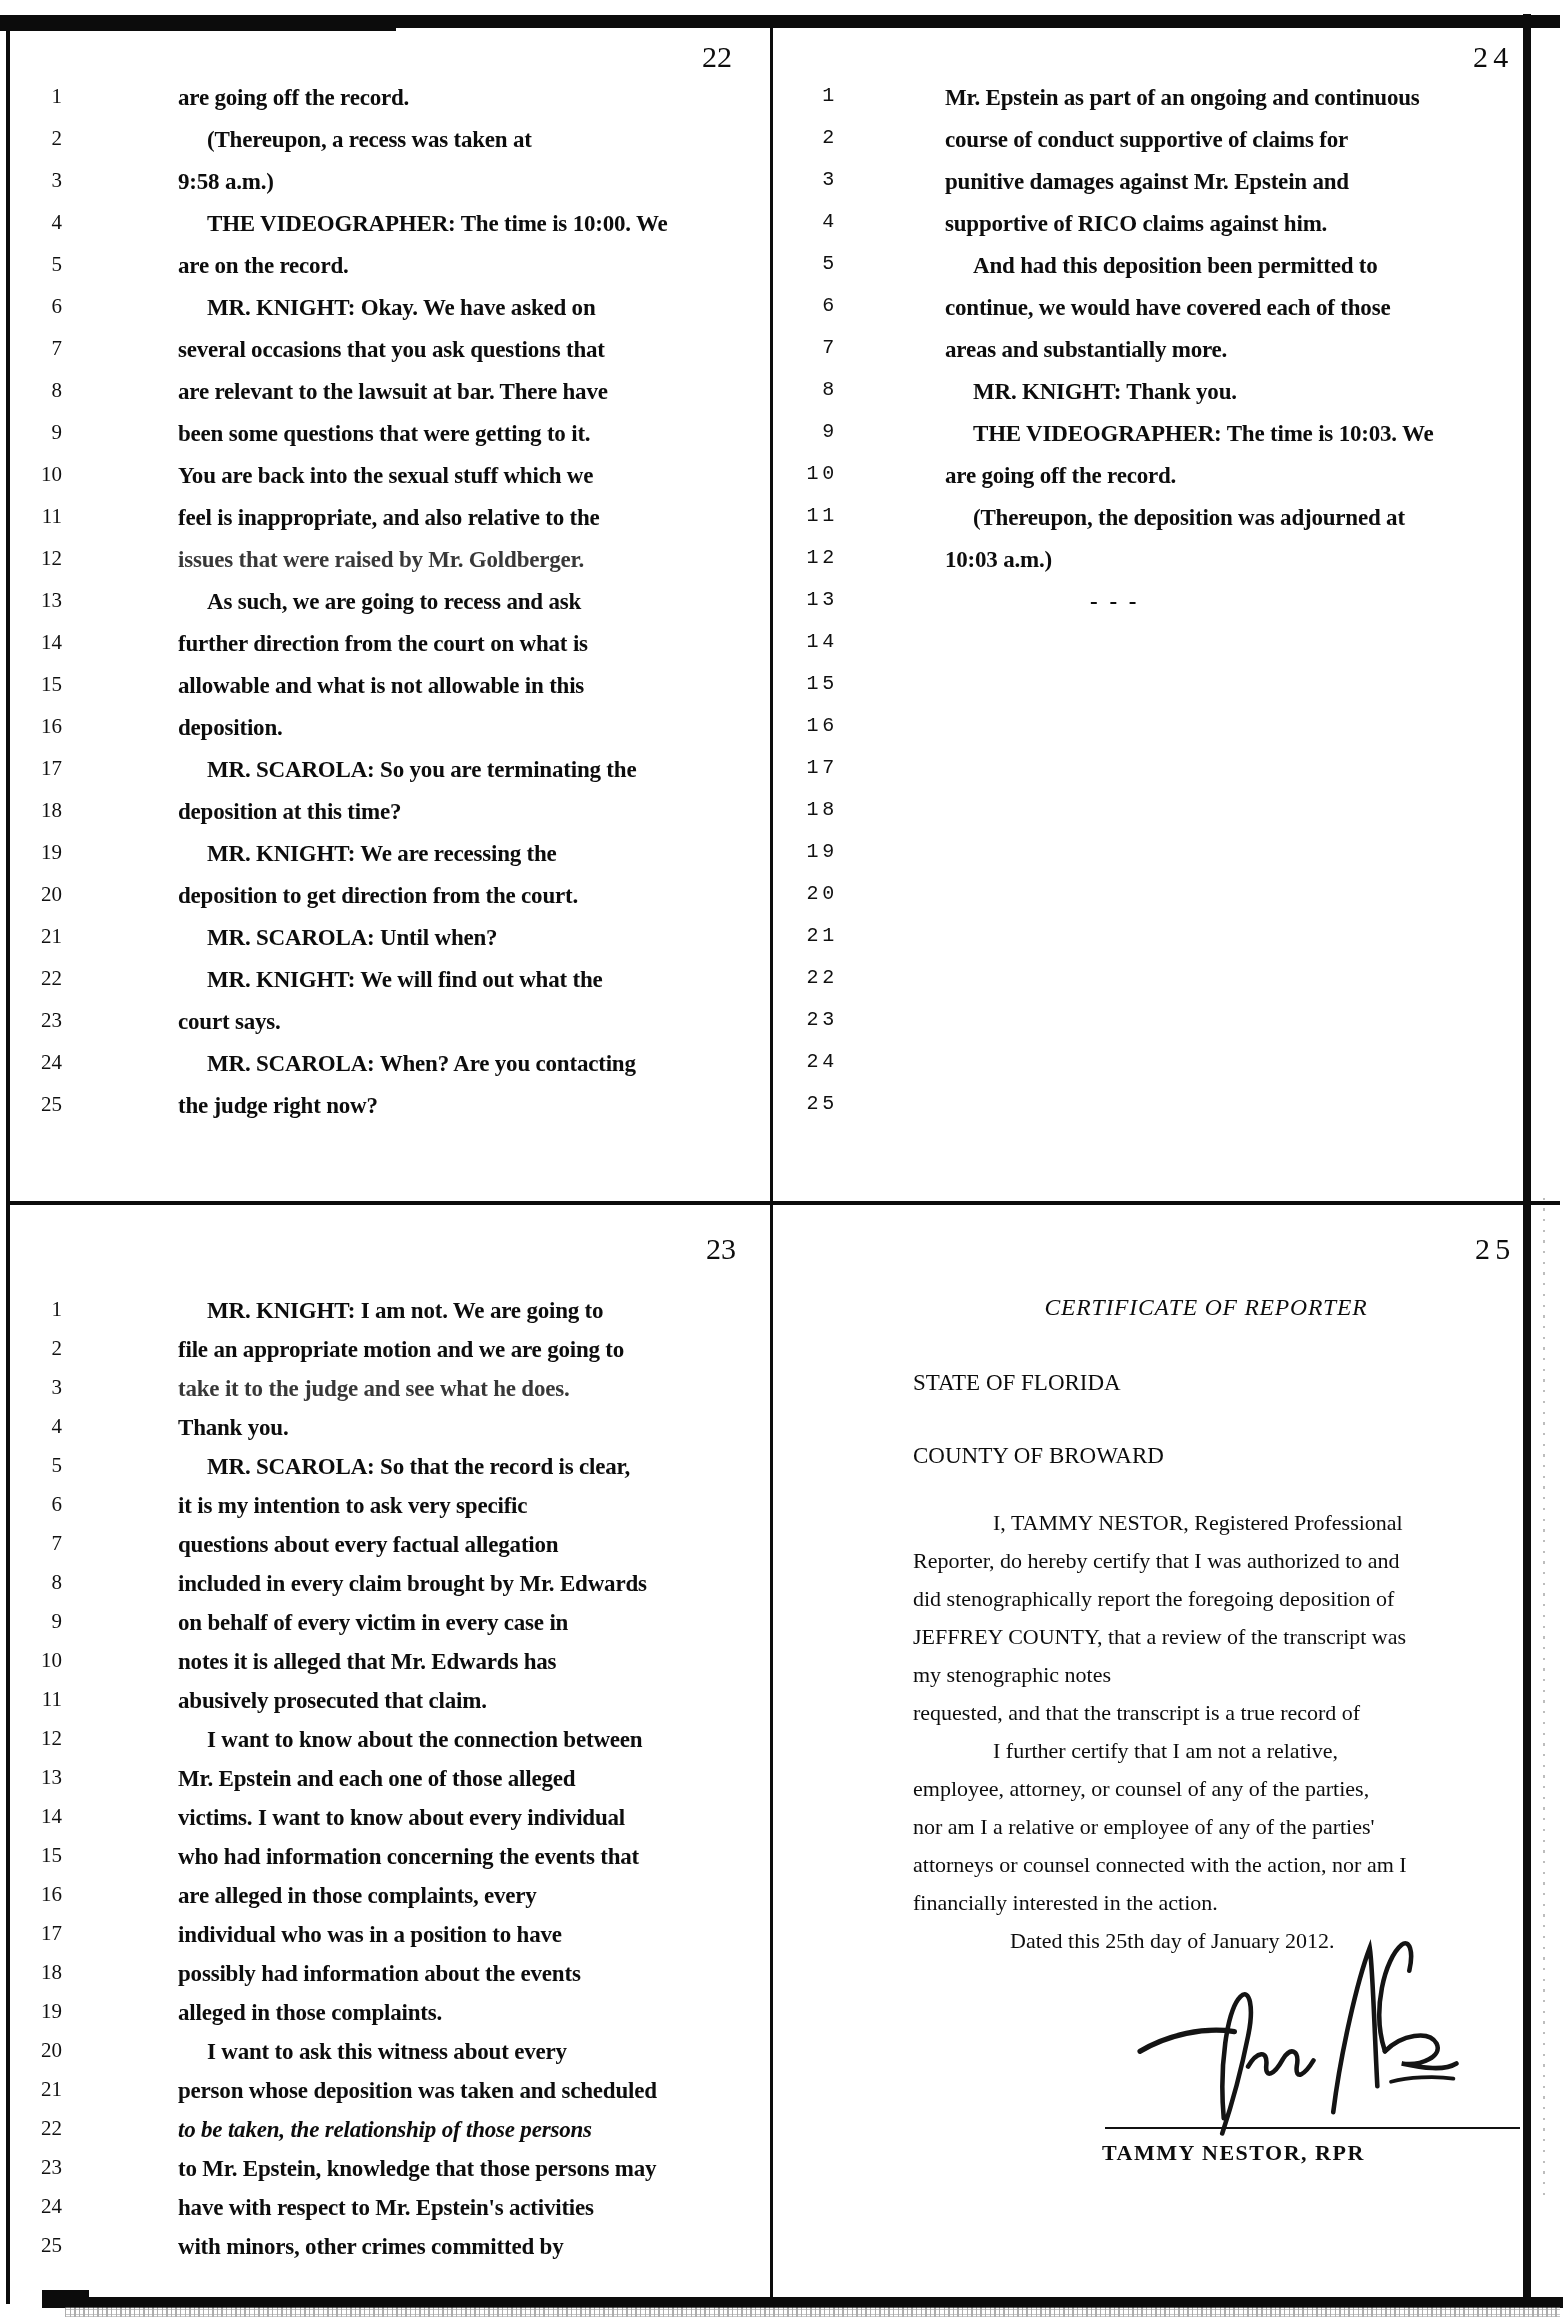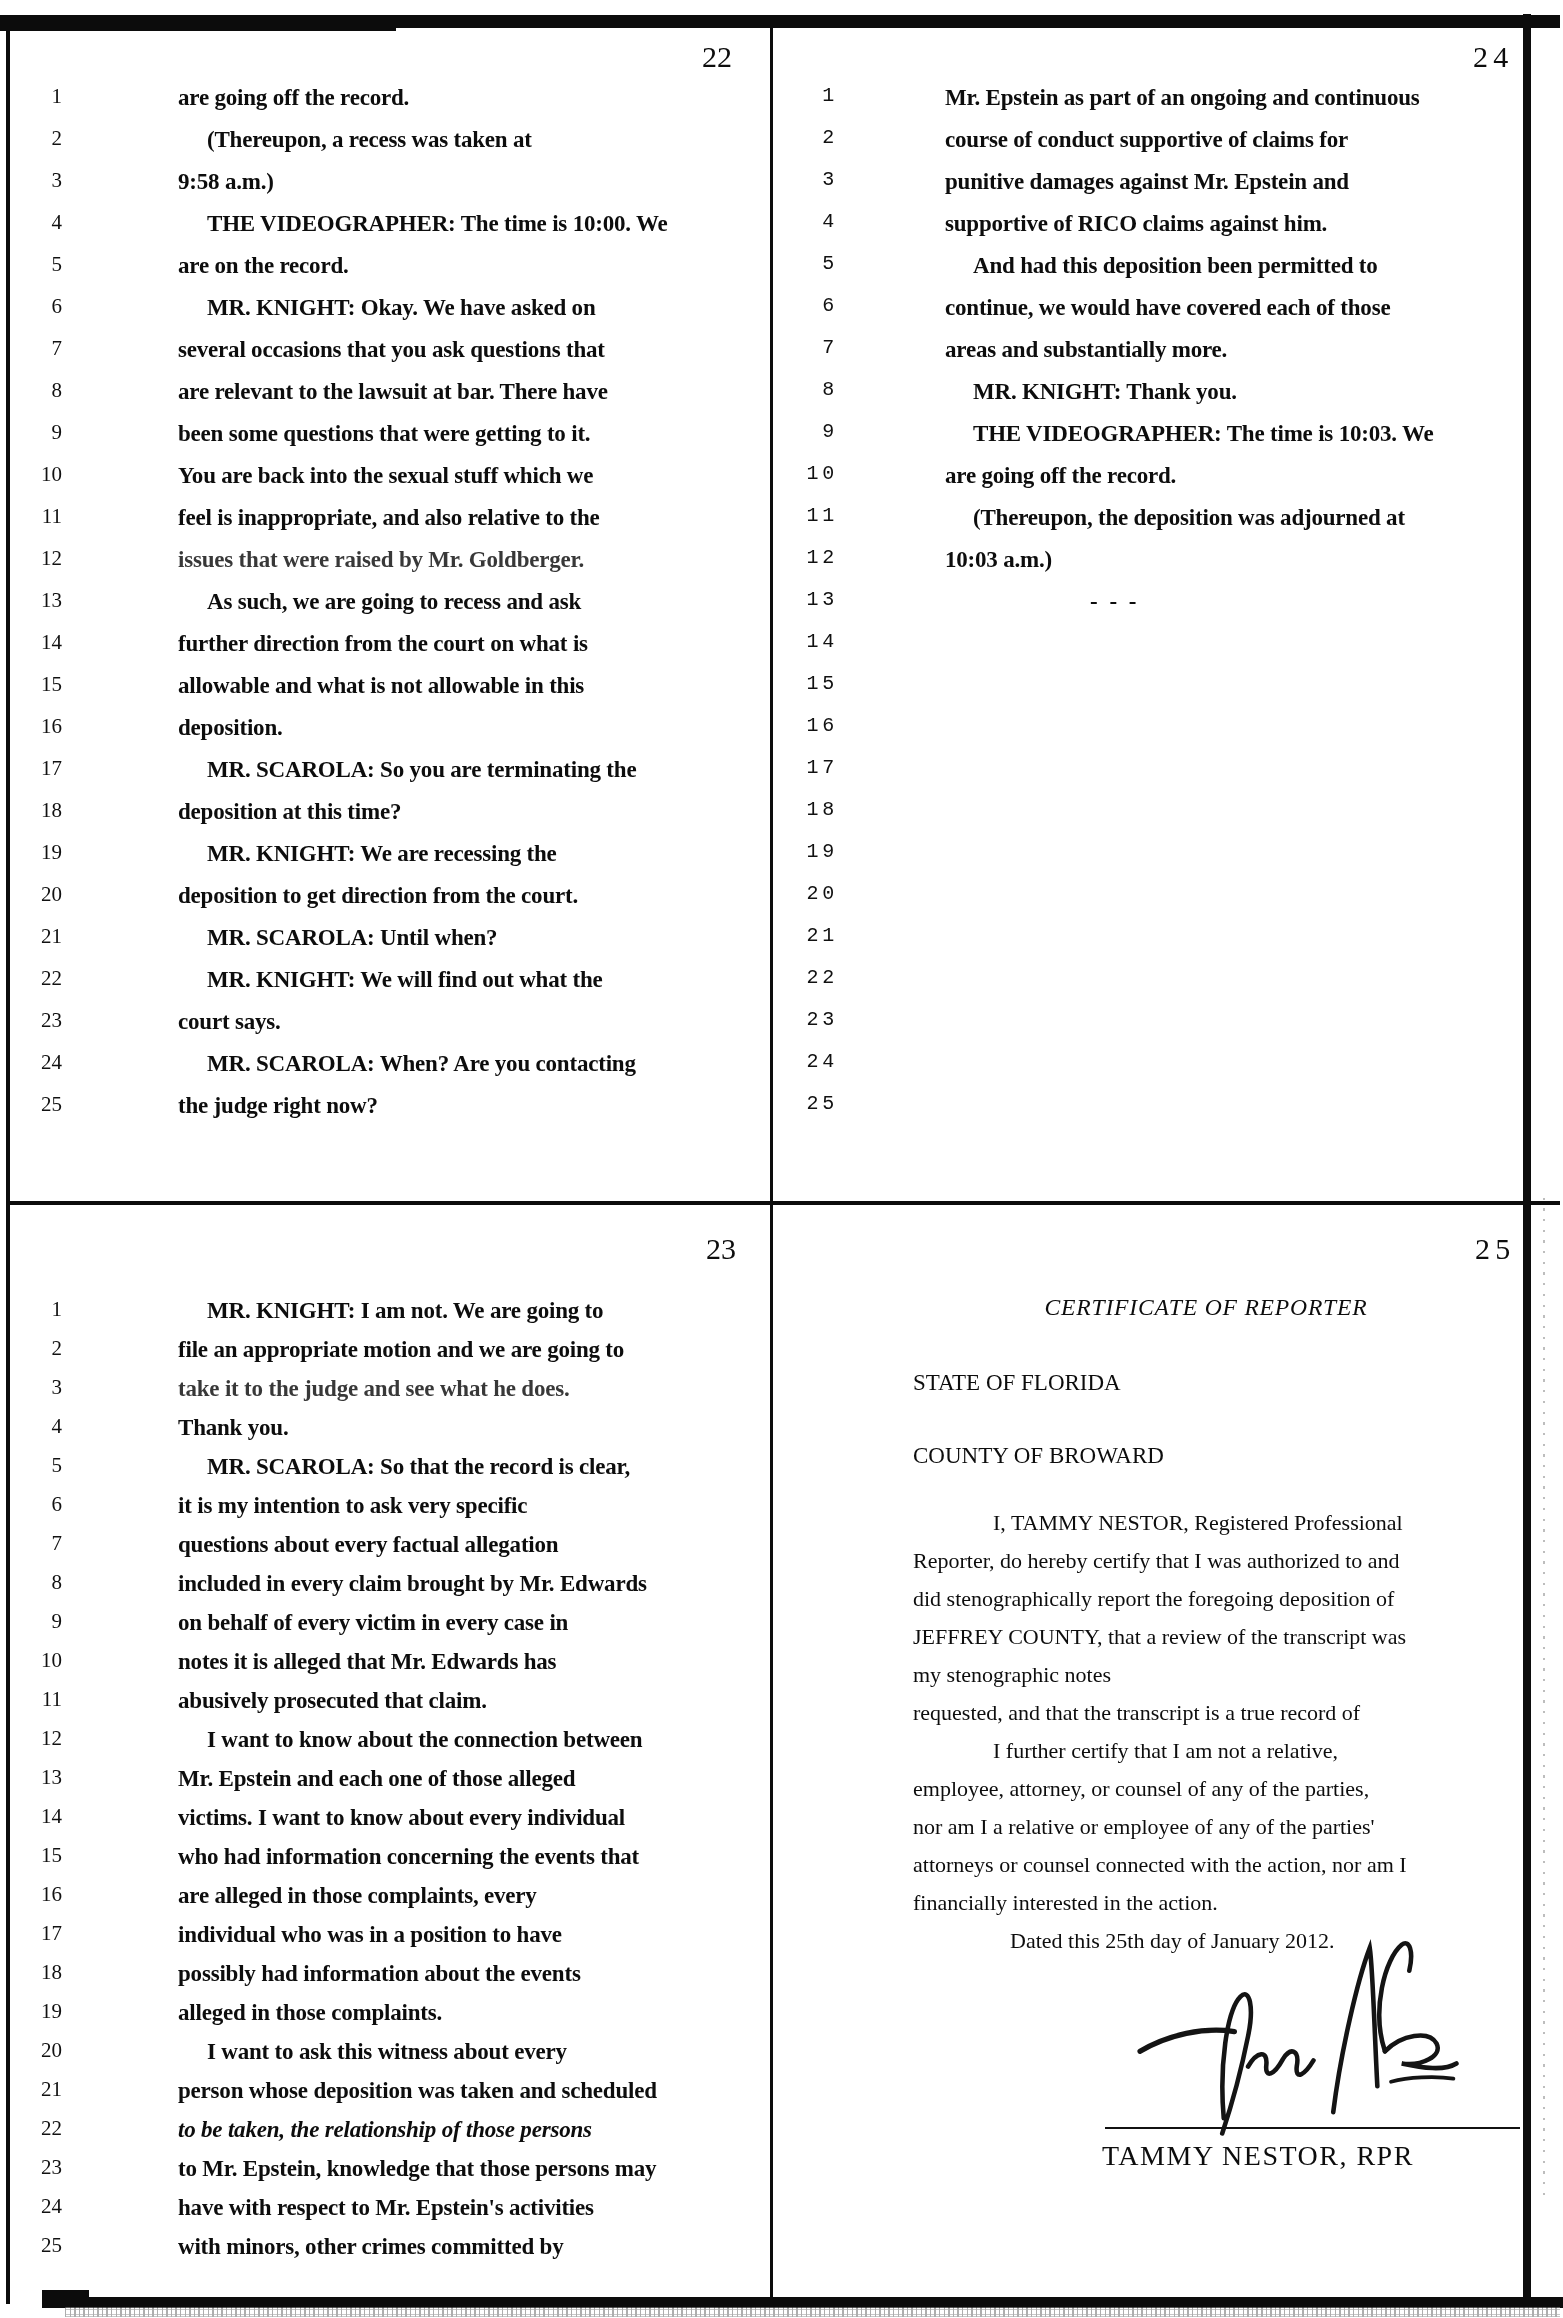--- a/index.html
+++ b/index.html
@@ -48,21 +48,21 @@
     font-size:23.6px;letter-spacing:0.8px;font-style:italic;
   }
   .cert-state{position:absolute;left:913px;top:1370px;font-size:23px;}
   .cert-county{position:absolute;left:913px;top:1443px;font-size:23px;}
   .cert-body{position:absolute;left:913px;top:1510px;width:609px;font-size:22px;}
   .cert-body .cline{height:38px;white-space:nowrap;}
   .cert-body .cline.ind1{padding-left:80px;}
   .cert-body .cline.ind2{padding-left:97px;}
   .sig-wrap{position:absolute;left:1134px;top:1937px;width:327px;height:202px;}
   .sig-line{position:absolute;left:1105px;top:2127px;width:415px;height:2.3px;background:#111;}
-  .sig-name{position:absolute;left:1102px;top:2140px;font-size:28px;letter-spacing:1.5px;}
+  .sig-name{position:absolute;left:1102px;top:2140px;font-size:22px;letter-spacing:1.5px;font-weight:bold;}
 </style>
 </head>
 <body>
 
 <div class="sheet">
 
   <div class="rule" style="left:0;top:15px;width:1560px;height:13px;"></div>
   <div class="rule" style="left:0;top:26px;width:396px;height:5.3px;"></div>
   <div class="rule" style="left:6px;top:21px;width:3.8px;height:2283px;"></div>
   <div class="rule" style="left:770px;top:28px;width:3px;height:2280px;"></div>

